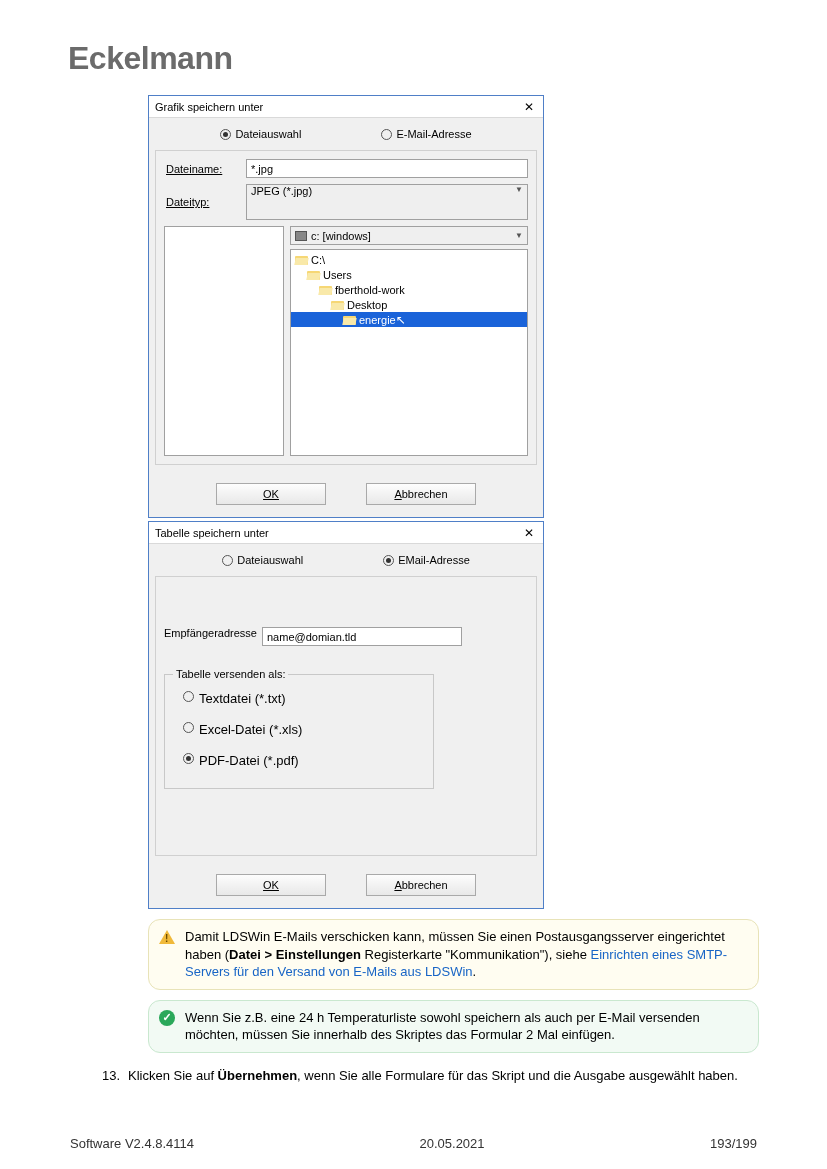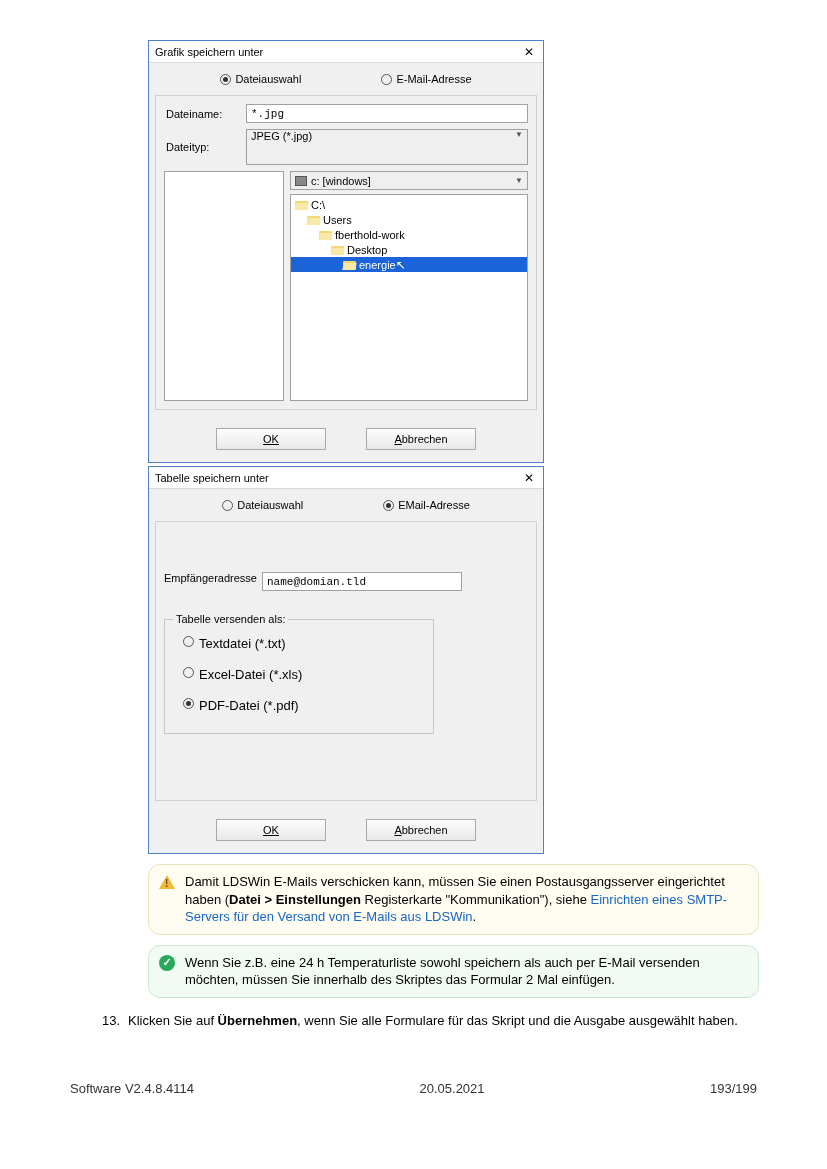--- a/index.html
+++ b/index.html
@@ -78,29 +78,29 @@
     margin: 0 6px 6px 6px;
     border: 1px solid #d0d0d0;
     background: #f0f0f0;
     padding: 8px;
   }
   .field-row {
     display: flex;
     align-items: center;
     margin-bottom: 6px;
   }
-  .field-label { width: 82px; font-size: 11px; padding-left: 2px; }
+  .field-label { width: 82px; font-size: 11px; padding-left: 2px; text-decoration: underline; }
   .txt-input {
     flex: 1;
     height: 19px;
     border: 1px solid #a0a0a0;
     background: #fff;
     padding: 2px 4px;
     font-size: 11px;
-    font-family: Liberation Mono, monospace;
+    font-family: Liberation Sans, sans-serif;
   }
   .combo {
     flex: 1;
     height: 36px;
     border: 1px solid #a0a0a0;
     background: #efefef;
     display: flex;
     align-items: flex-start;
     padding-left: 4px;
     font-size: 11px;
@@ -298,20 +298,21 @@
     margin-top: 50px;
     font-size: 13px;
     color:#333;
     padding: 0 2px;
   }
 </style>
 </head>
 <body>
 
 <div class="page">
+  <div class="brand">Eckelmann</div>
 
   <div class="dialogs-col">
 
     <div class="dialog">
       <div class="dlg-titlebar">
         <span class="dlg-title">Grafik speichern unter</span>
         <span class="dlg-close">✕</span>
       </div>
 
       <div class="radio-row">

